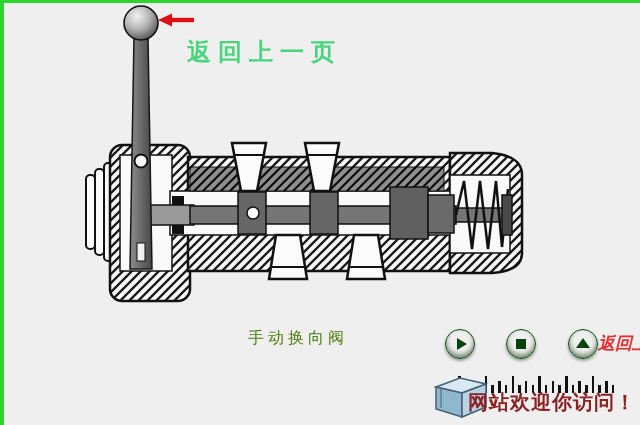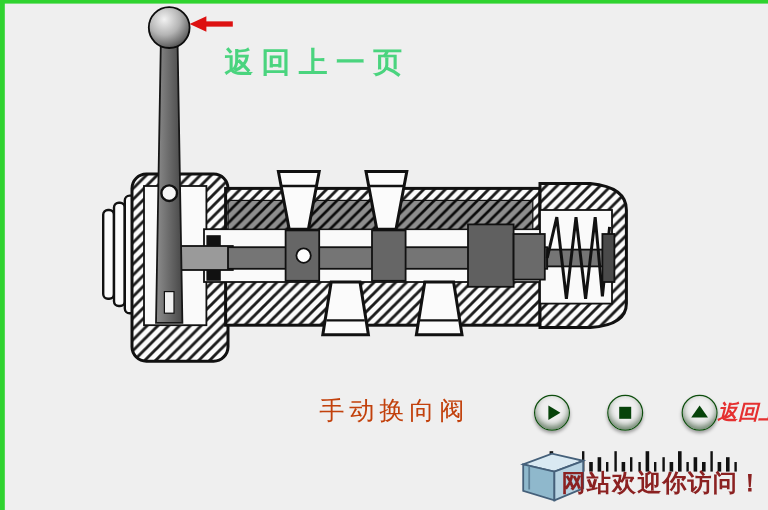--- a/index.html
+++ b/index.html
@@ -10,22 +10,22 @@
     box-sizing:border-box;
     font-family:"Liberation Sans", sans-serif;
   }
   .valve-svg{position:absolute;left:0;top:0;width:640px;height:425px;}
   .force-label{
     position:absolute;left:183px;top:33px;
     font-size:24px;letter-spacing:7px;color:#4ad47e;font-weight:bold;
     font-family:"Liberation Sans", sans-serif;
   }
   .caption{
-    position:absolute;left:262px;top:325px;
-    font-size:21px;letter-spacing:4px;color:#c2410c;
+    position:absolute;left:244px;top:325px;
+    font-size:16px;letter-spacing:4px;color:#4d7c0f;
     font-family:"Liberation Serif", serif;
   }
   .btn{
     position:absolute;top:326px;width:28px;height:28px;border-radius:50%;
     background:radial-gradient(circle at 36% 30%, #dcffdc 0%, #66dd55 28%, #1fae1f 58%, #0a5c0a 85%, #05350 100%);
     box-shadow:0 2px 3px rgba(0,0,0,.35), inset 0 -3px 5px rgba(0,40,0,.55);
     border:1px solid #0c4d0c;cursor:pointer;
     display:flex;align-items:center;justify-content:center;
   }
   .btn-play{left:441px;}

